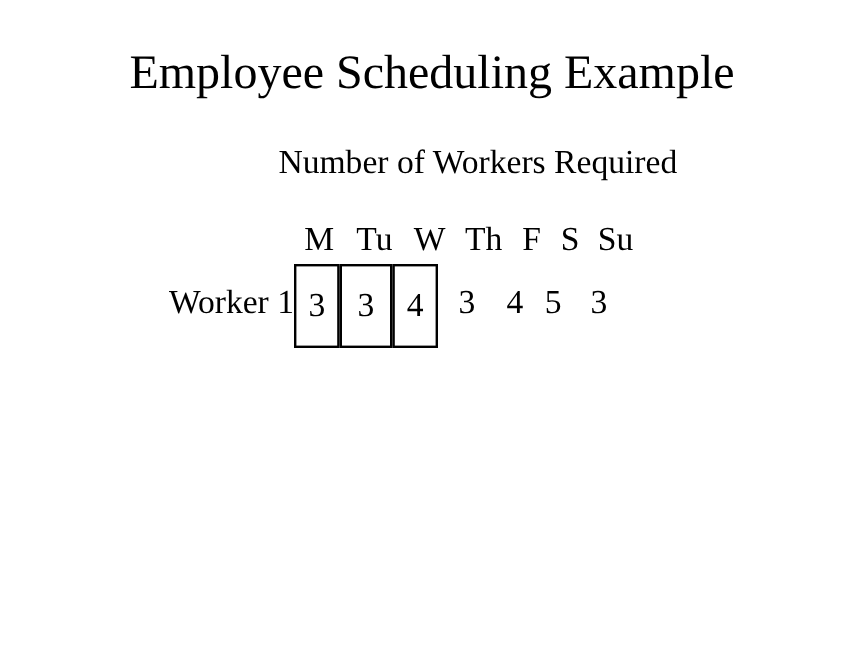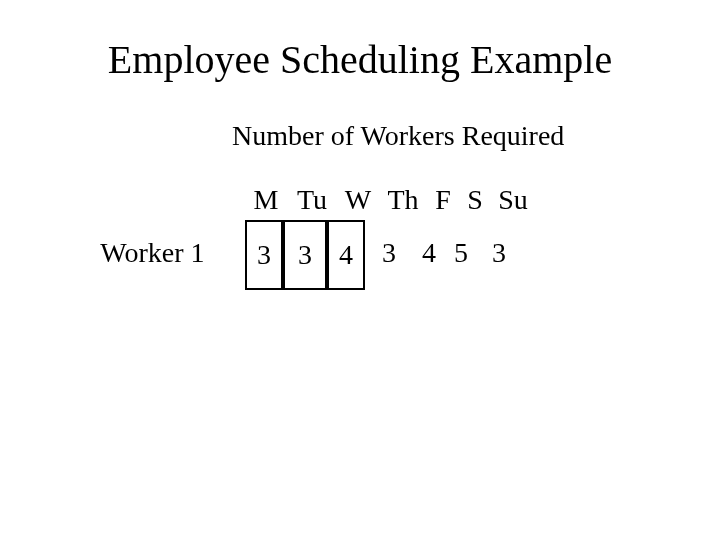--- a/index.html
+++ b/index.html
@@ -42,21 +42,21 @@
     margin-top: 24px;
   }
   .row {
     height: 36px;
     line-height: 36px;
     white-space: nowrap;
   }
   .label-col {
     display: inline-block;
     width: 245px;
-    text-align: center;
+    text-align: right;
     padding-left: 60px;
     box-sizing: border-box;
     vertical-align: top;
   }
   .day-col {
     display: inline-block;
     text-align: center;
     vertical-align: top;
   }
   .c-m  { width: 42px; }

